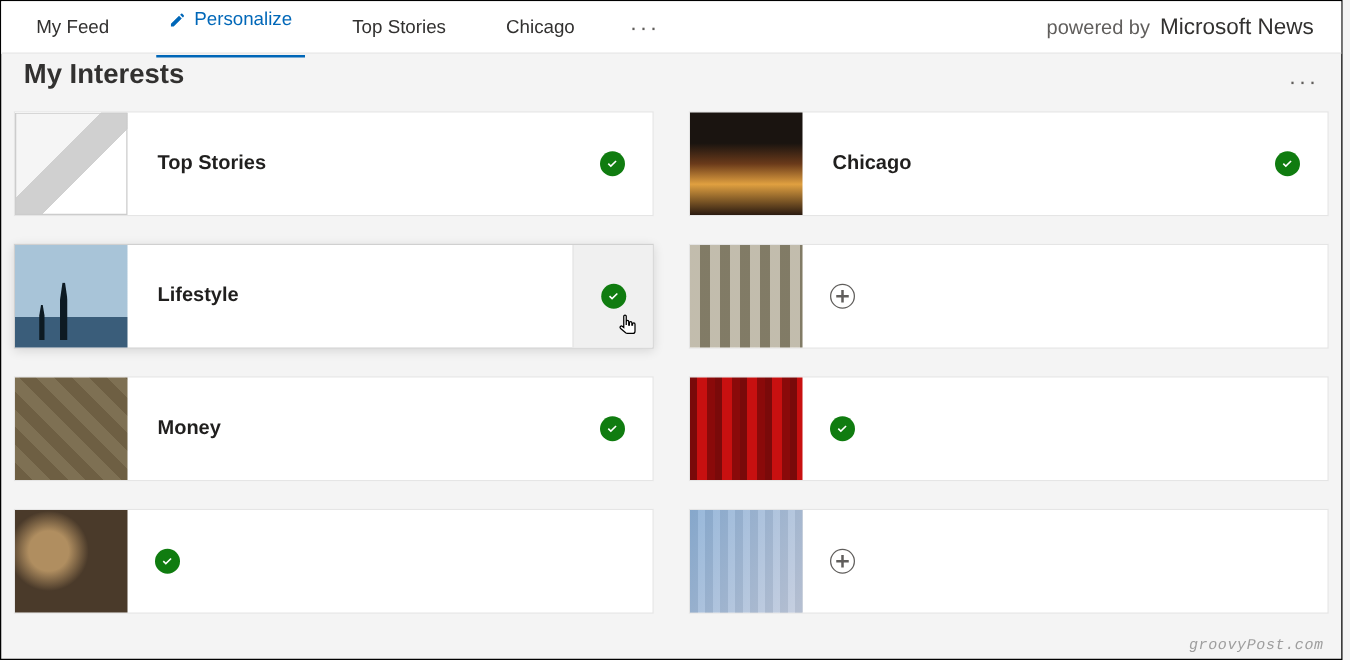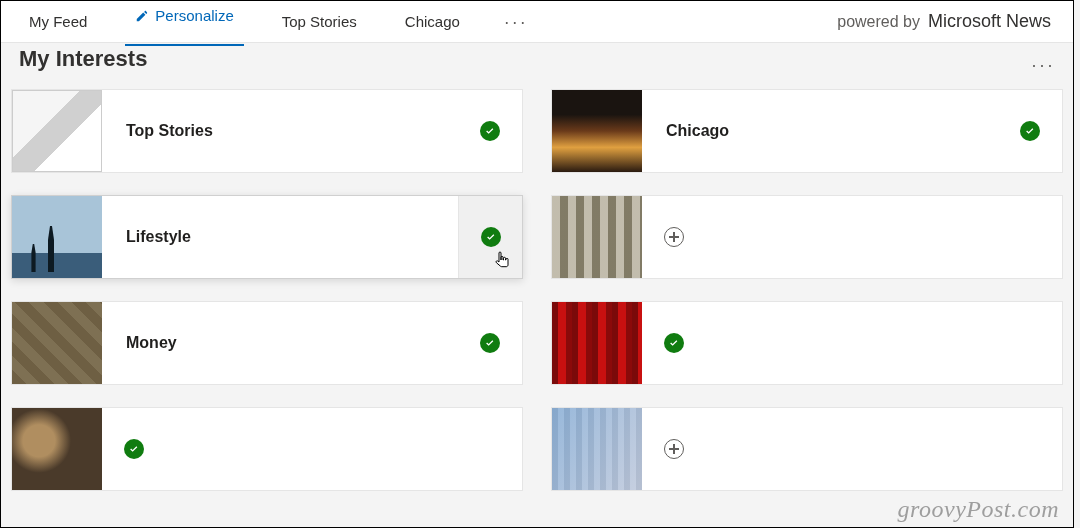--- a/index.html
+++ b/index.html
@@ -212,23 +212,23 @@
     left: 483px; top: 55px;
     font-size: 14px;
     color: #000;
     pointer-events: none;
   }
 
   
   .watermark {
     position: absolute;
     right: 14px; bottom: 4px;
-    font-family: Liberation Serif, serif;
+    font-family: Liberation Mono, monospace;
     font-style: italic;
-    font-size: 24px;
+    font-size: 12px;
     color: #9e9e9e;
     letter-spacing: .5px;
     pointer-events: none;
   }
 </style>
 </head>
 <body>
 
 <div class="frame">
 

